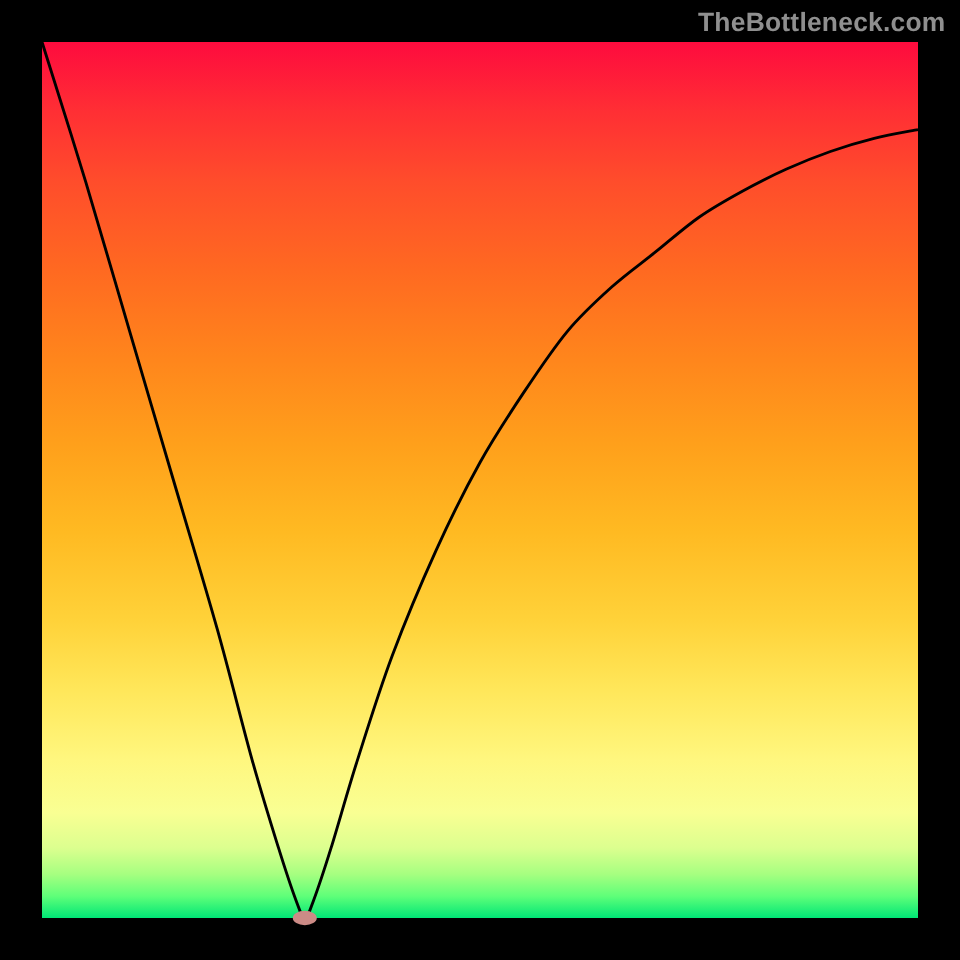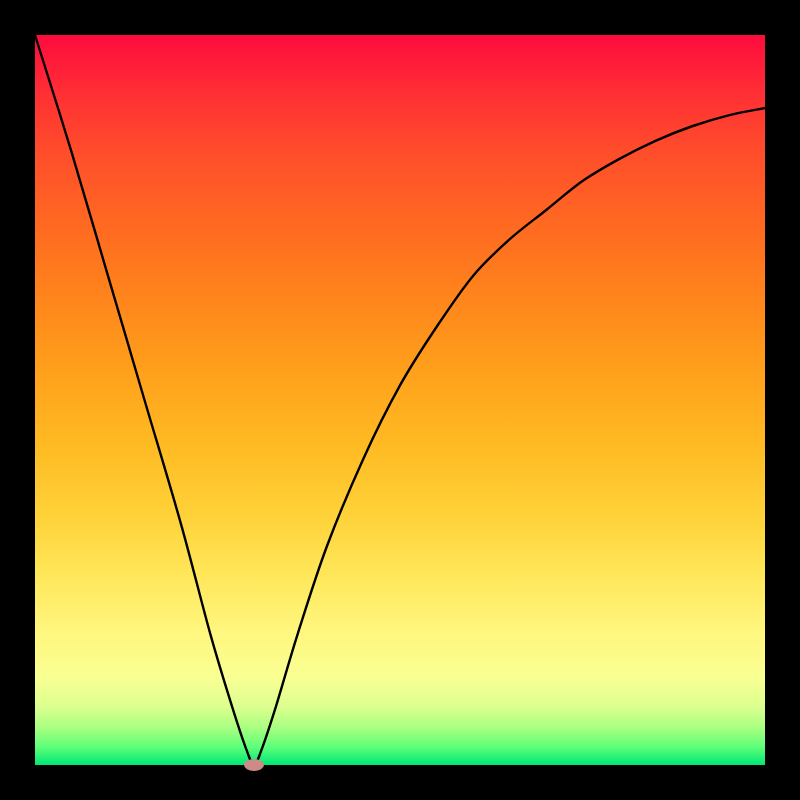--- a/index.html
+++ b/index.html
@@ -65,20 +65,21 @@
     top: 0;
     width: 730px;
     height: 730px;
     overflow: visible;
   }
 </style>
 </head>
 <body>
 
 <div class="frame">
+  <div class="watermark">TheBottleneck.com</div>
 
   <div class="plot-area">
     <svg class="curve" viewBox="0 0 730 730" preserveAspectRatio="none">
       <path fill="none" stroke="#000" stroke-width="2.4" d="M 0.00 0.00 C 6.08 19.47, 24.33 76.65, 36.50 116.80 C 48.67 156.95, 60.83 199.53, 73.00 240.90 C 85.17 282.27, 97.33 323.63, 109.50 365.00 C 121.67 406.37, 135.05 450.17, 146.00 489.10 C 156.95 528.03, 166.68 568.18, 175.20 598.60 C 183.72 629.02, 191.02 652.13, 197.10 671.60 C 203.18 691.07, 208.05 705.67, 211.70 715.40 C 215.35 725.13, 216.57 730.00, 219.00 730.00 C 221.43 730.00, 222.65 725.13, 226.30 715.40 C 229.95 705.67, 234.82 691.07, 240.90 671.60 C 246.98 652.13, 254.28 625.37, 262.80 598.60 C 271.32 571.83, 281.05 540.20, 292.00 511.00 C 302.95 481.80, 316.33 450.17, 328.50 423.40 C 340.67 396.63, 352.83 372.30, 365.00 350.40 C 377.17 328.50, 389.33 310.25, 401.50 292.00 C 413.67 273.75, 425.83 255.50, 438.00 240.90 C 450.17 226.30, 462.33 215.35, 474.50 204.40 C 486.67 193.45, 498.83 184.93, 511.00 175.20 C 523.17 165.47, 535.33 154.52, 547.50 146.00 C 559.67 137.48, 571.83 130.79, 584.00 124.10 C 596.17 117.41, 608.33 111.33, 620.50 105.85 C 632.67 100.38, 644.83 95.51, 657.00 91.25 C 669.17 86.99, 681.33 83.34, 693.50 80.30 C 705.67 77.26, 723.92 74.22, 730.00 73.00" id="curve-path"></path>
     </svg>
     <div class="marker" id="marker" style="left: 219px; top: 730px;"></div>
   </div>
 </div>
 
 </body></html>

